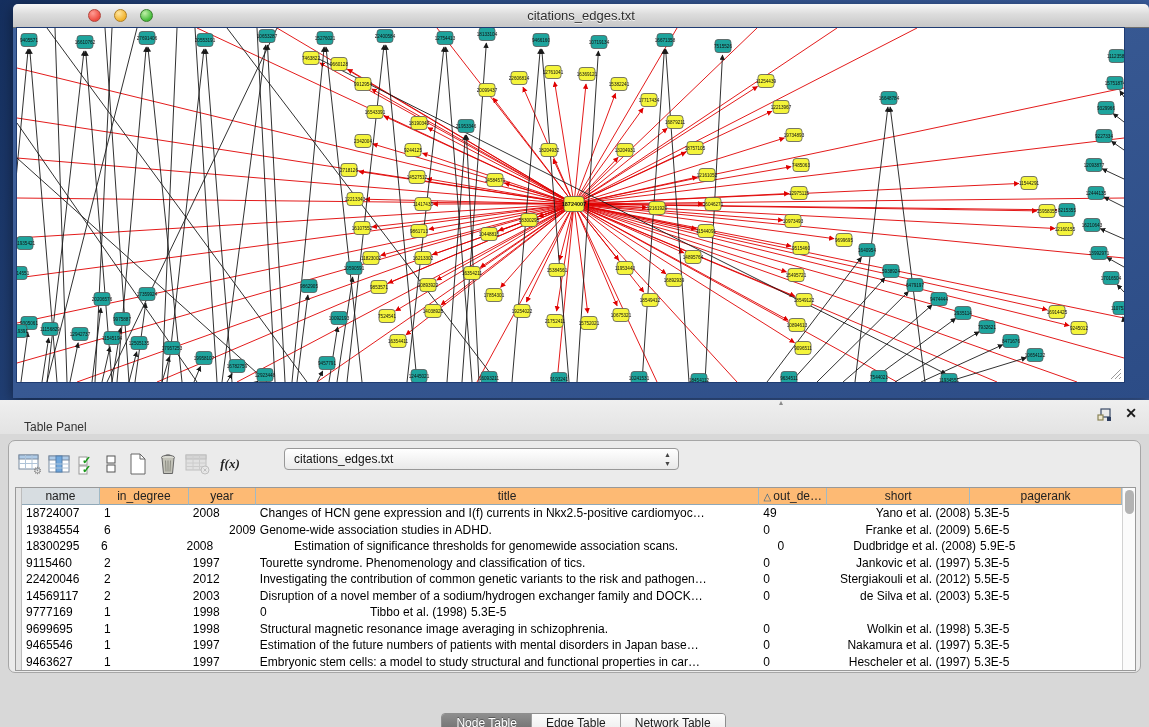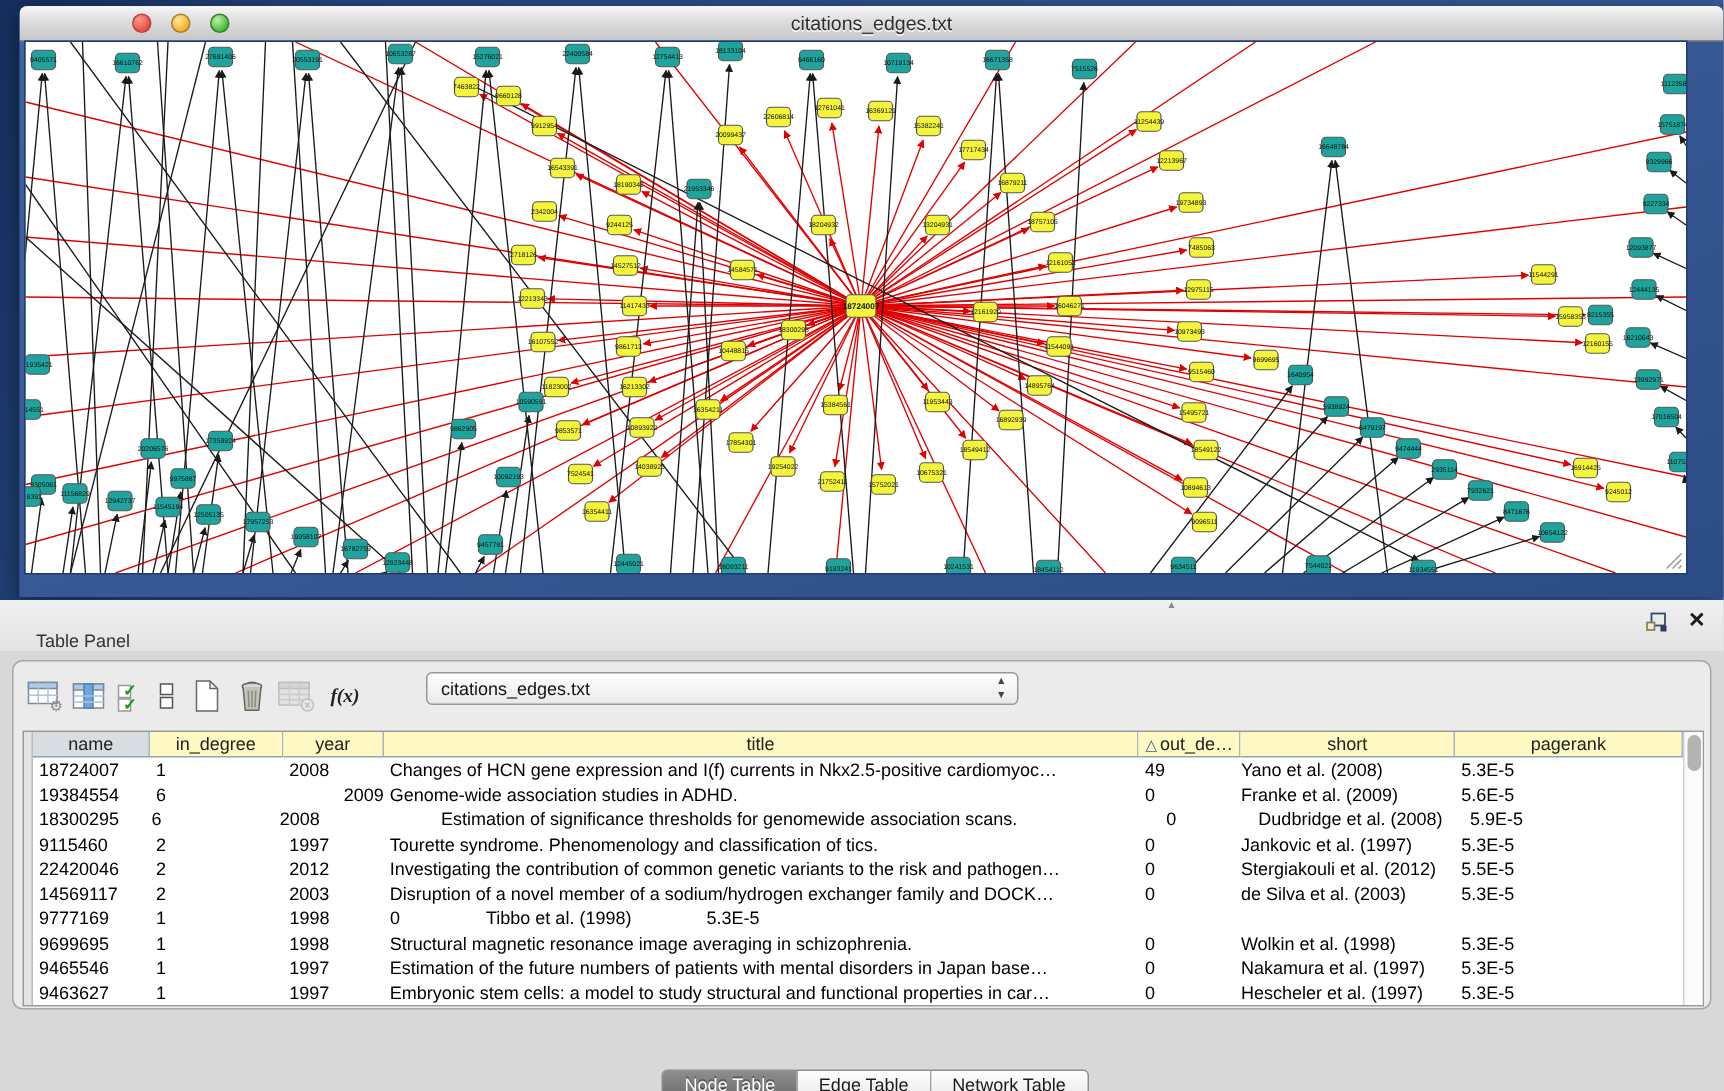--- a/index.html
+++ b/index.html
@@ -55,28 +55,28 @@
   #table-select .arrows { position:absolute; right:7px; top:1px; font-size:7px; color:#444;
     line-height:9px; text-align:center; }
 
   
   #table-box { position:absolute; left:6px; top:46px; width:1121px; height:184px;
     background:#fff; border:1px solid #999; display:flex; }
   #row-margin { width:6px; background:#e4e4e4; border-right:1px solid #bcbcbc; }
   #grid { flex:1; position:relative; overflow:hidden; }
   #header-row { display:flex; height:17px; }
   .hcell { height:17px; font-size:12px; color:#222; text-align:center; line-height:16px;
-    background:#fef9c3; border-right:1px solid #9fb9c6; border-bottom:1px solid #8fa8b8;
+    background:#fdba74; border-right:1px solid #9fb9c6; border-bottom:1px solid #8fa8b8;
     white-space:nowrap; overflow:hidden; }
   .hcell.gray { background:#d7dde1; }
   .hcell .sort { font-size:10px; color:#2f5f86; margin-right:2px; }
   .trow { display:flex; height:16.5px; }
   .tcell { font-size:12px; color:#000; line-height:16px; padding-left:4px;
     white-space:nowrap; overflow:hidden; }
-  .tcell.center { text-align:left; padding-left:0; }
+  .tcell.center { text-align:right; padding-left:0; }
   #vscroll { width:13px; background:#fbfbfb; border-left:1px solid #d2d2d2;
     position:relative; }
   #vthumb { position:absolute; left:2px; top:2px; width:9px; height:24px;
     background:#b3b3b3; border-radius:4.5px; }
 
   
   #tabs { position:absolute; left:0; top:272px; width:1149px; display:flex; justify-content:center; }
   #tabs-inner { display:flex; border:1px solid #8e8e8e; border-radius:4px; overflow:hidden;
     height:20px; box-shadow:0 1px 0 rgba(255,255,255,.7); }
   .tab { font-size:12px; line-height:19px; padding:0 14px; color:#1a1a1a;

